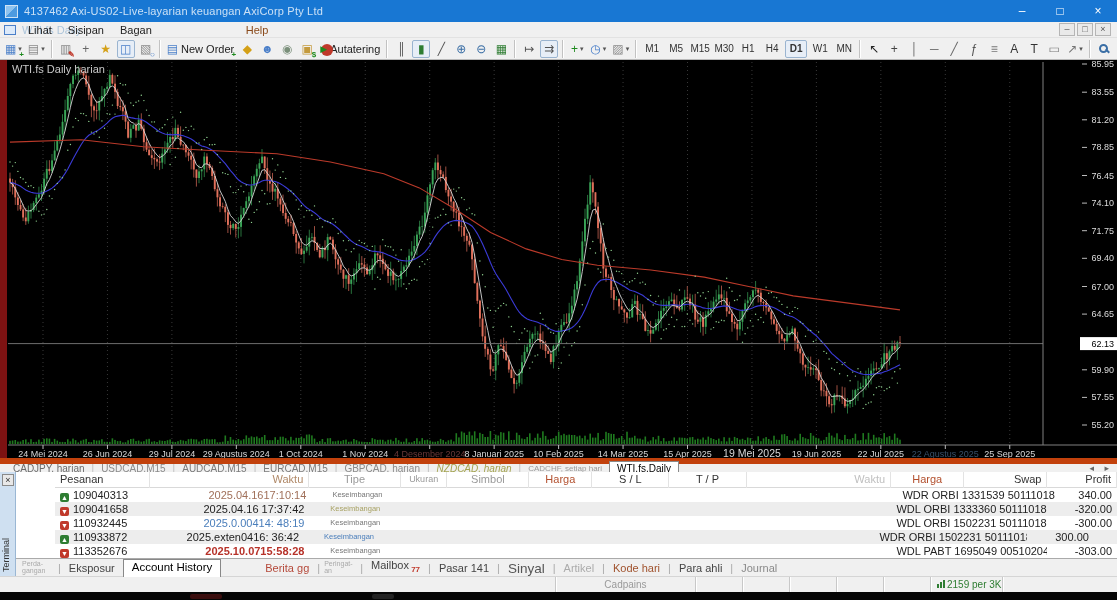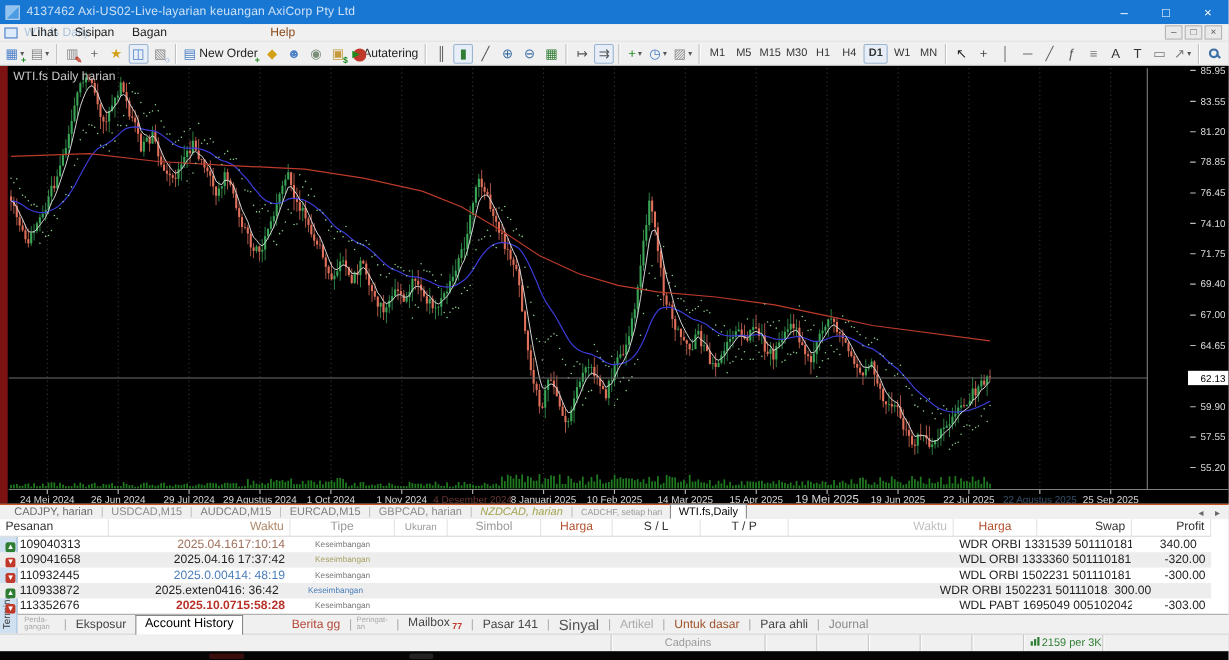--- a/index.html
+++ b/index.html
@@ -36,33 +36,33 @@
   .tb-btn.tf { font-size:10px; color:#333; width:22px; }
   .tb-btn.tf.pressed { font-weight:bold; }
   .magnifier { width:9px; height:9px; border:2px solid #3a6ea5; border-radius:50%; position:relative; }
   .magnifier::after { content:""; position:absolute; width:5px; height:2px; background:#3a6ea5; transform:rotate(45deg); right:-4px; bottom:-1px; }
 
   
   #chart-wrap { position:absolute; top:60px; left:0; width:1117px; height:398px; background:#000; }
   #chart-wrap svg { display:block; }
 
   
-  .chart-tabs { position:absolute; top:458px; left:0; width:1117px; height:14px; background:#f0f0f0; border-top:1px solid #c2410c; display:flex; align-items:center; font-size:10px; color:#666; padding-left:6px; }
+  .chart-tabs { position:absolute; top:458px; left:0; width:1117px; height:14px; background:#f0f0f0; border-top:6px solid #c2410c; display:flex; align-items:center; font-size:10px; color:#666; padding-left:6px; }
   .ctab { padding:0 7px; white-space:nowrap; }
   .ctab.small { font-size:8px; }
   .ctab.active { background:#fff; border:1px solid #8a8a8a; border-bottom-color:#fff; height:14px; line-height:13px; color:#000; margin-top:-1px; }
   .ctab-sep { color:#bbb; }
   .ctab-scroll { margin-left:auto; margin-right:4px; color:#666; font-size:9px; letter-spacing:4px; }
 
   
   .terminal { position:absolute; top:472px; left:0; width:1117px; height:104px; background:#fff; }
   .term-strip { position:absolute; left:0; top:0; width:16px; height:104px; background:#cfe0f1; border-right:1px solid #9ab7d4; }
   .term-close { position:absolute; left:2px; top:2px; width:12px; height:12px; background:#e8e8e8; border:1px solid #8a8a8a; font-size:9px; line-height:10px; text-align:center; color:#333; }
   .term-side-label { position:absolute; left:1px; bottom:4px; writing-mode:vertical-rl; transform:rotate(180deg); font-size:9px; color:#333; }
-  .t-table { position:absolute; left:0; top:0; width:1101px; }
+  .t-table { position:absolute; left:16px; top:0; width:1101px;padding-left:39px; }
   .t-hrow { display:flex; height:16px; border-bottom:1px solid #d9d9d9; background:#fff; align-items:center; }
   .t-hcell { font-size:11px; color:#444; padding:0 5px; border-right:1px solid #e3e3e3; height:16px; line-height:15px; overflow:hidden; white-space:nowrap; }
   .h-brown { color:#b08968; } .h-dim { color:#9a9a9a; } .h-dim-sm { color:#9a9a9a; font-size:9px; }
   .h-red { color:#b3502e; } .h-faint { color:#c0c0c0; } .h-norm { color:#333; }
   .t-row { display:flex; height:14px; align-items:center; }
   .t-row.alt { background:#ededed; }
   .t-cell { font-size:11px; color:#222; padding:0 5px; height:14px; line-height:14px; overflow:hidden; white-space:nowrap; }
   .dir-ico { width:9px; height:9px; border-radius:2px; display:inline-block; margin-right:4px; position:relative; top:1px; }
   .dir-ico span { display:block; font-size:7px; line-height:9px; color:#fff; text-align:center; }
   .dir-up { background:#2e7d32; } .dir-down { background:#c0392b; }
@@ -1807,21 +1807,21 @@
           <div class="t-cell" style="width: 99px; text-align: left;"><span><span class="dir-ico dir-up"><span>▲</span></span><span>110933872</span></span></div>
           <div class="t-cell time-norm" style="width: 165px; text-align: right;">2025.exten0416: 36:42</div>
           <div class="t-cell type-cell type-blue" style="width: 95px; text-align: center;">Keseimbangan</div>
           <div class="t-cell" style="width: 48px; text-align: center;"></div>
           <div class="t-cell" style="width: 85px; text-align: center;"></div>
           <div class="t-cell" style="width: 65px; text-align: center;"></div>
           <div class="t-cell" style="width: 80px; text-align: center;"></div>
           <div class="t-cell" style="width: 80px; text-align: center;"></div>
           <div class="t-cell" style="width: 150px; text-align: right;"></div>
           <div class="t-cell" style="width: 162px; text-align: right;">WDR ORBI 1502231 501110181USDT</div>
-          <div class="t-cell" style="width: 95px; text-align: left;">300.00</div>
+          <div class="t-cell" style="width: 95px; text-align: center;">300.00</div>
         </div>
         <div class="t-row">
           <div class="t-cell" style="width: 99px; text-align: left;"><span><span class="dir-ico dir-down"><span>▼</span></span><span>113352676</span></span></div>
           <div class="t-cell time-red" style="width: 165px; text-align: right;">2025.10.0715:58:28</div>
           <div class="t-cell type-cell" style="width: 95px; text-align: center;">Keseimbangan</div>
           <div class="t-cell" style="width: 48px; text-align: center;"></div>
           <div class="t-cell" style="width: 85px; text-align: center;"></div>
           <div class="t-cell" style="width: 65px; text-align: center;"></div>
           <div class="t-cell" style="width: 80px; text-align: center;"></div>
           <div class="t-cell" style="width: 80px; text-align: center;"></div>
@@ -1842,21 +1842,21 @@
       <div class="stab tiny">Peringat- an</div>
       <span class="stab-sep">|</span>
       <div class="stab">Mailbox<span class="bdg"> 77</span></div>
       <span class="stab-sep">|</span>
       <div class="stab pasar">Pasar 141</div>
       <span class="stab-sep">|</span>
       <div class="stab large">Sinyal</div>
       <span class="stab-sep">|</span>
       <div class="stab dim">Artikel</div>
       <span class="stab-sep">|</span>
-      <div class="stab brown">Untuk dasar</div>
+      <div class="stab brown">Kode hari</div>
       <span class="stab-sep">|</span>
       <div class="stab">Para ahli</div>
       <span class="stab-sep">|</span>
       <div class="stab dimmer">Journal</div>
     </div>
 
   <div class="statusbar">
     <div class="sb-cell sb-help">Untuk Heln press F1</div>
     <div class="sb-cell sb-center">Cadpains</div>
     <div class="sb-cell sb-empty"></div>

